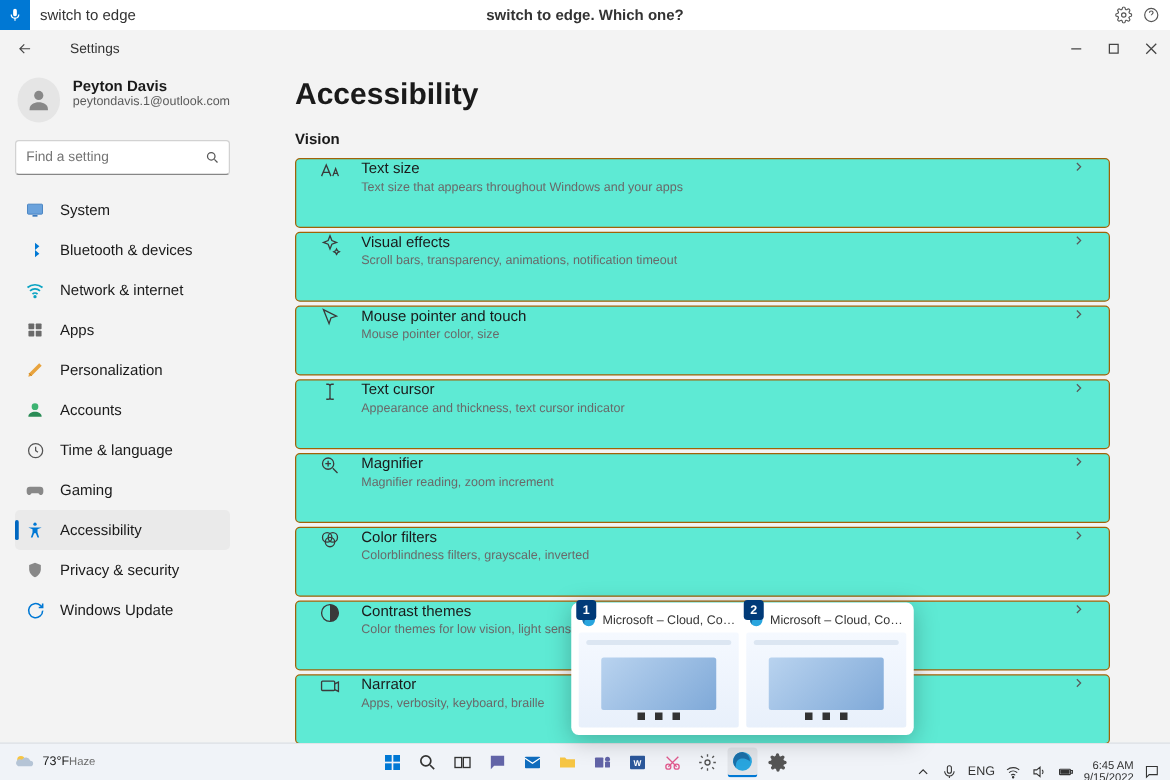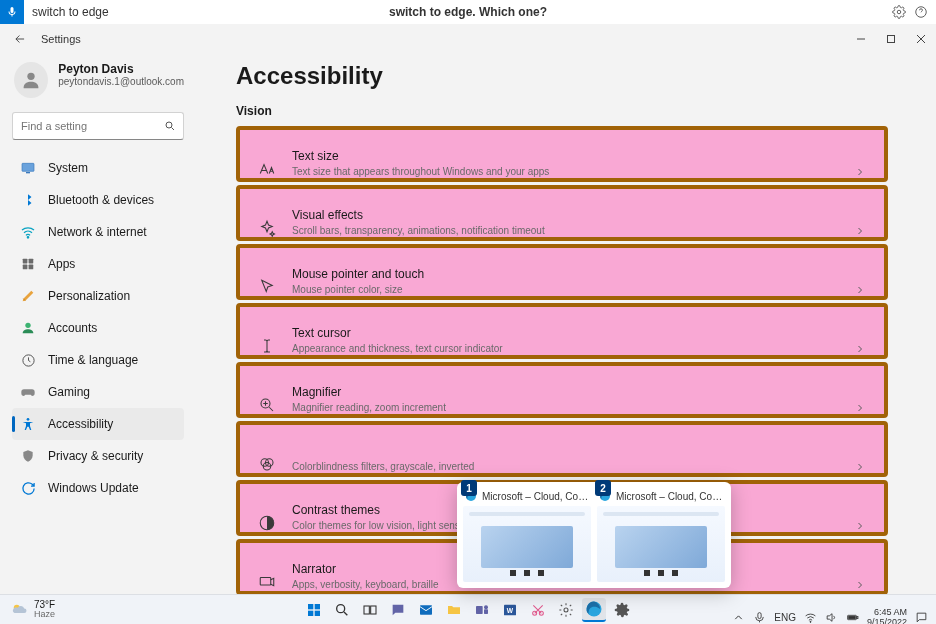--- a/index.html
+++ b/index.html
@@ -9,21 +9,21 @@
 .voice-bar { height: 24px; background: #fff; display: flex; align-items: center; position: relative; }
 .voice-btn { width: 24px; height: 24px; background: #0078d4; display: flex; align-items: center; justify-content: center; }
 .voice-text { font-size: 12px; color: #333; margin-left: 8px; }
 .voice-center { position: absolute; left: 50%; transform: translateX(-50%); font-size: 12px; font-weight: 600; color: #333; }
 .voice-right { position: absolute; right: 8px; display: flex; gap: 8px; }
 .voice-right svg { width: 14px; height: 14px; }
 
 
 .settings-header { height: 30px; display: flex; align-items: center; padding: 0 12px; position: relative; }
 .back-btn { width: 16px; height: 16px; display: flex; align-items: center; justify-content: center; cursor: pointer; }
-.settings-title { font-size: 11px; color: #333; margin-left: 13px; }
+.settings-title { font-size: 11px; color: #333; margin-left: 28px; }
 .window-controls { position: absolute; right: 0; top: 0; display: flex; }
 .window-controls > div { width: 30px; height: 30px; display: flex; align-items: center; justify-content: center; cursor: pointer; }
 
 
 .main { display: flex; height: calc(100% - 54px - 30px); }
 .sidebar { width: 196px; padding: 8px 12px 0 12px; }
 .profile { display: flex; align-items: flex-start; gap: 10px; margin-bottom: 14px; padding-left: 2px; }
 .avatar { width: 36px; height: 36px; border-radius: 50%; background: #e5e5e5; display: flex; align-items: center; justify-content: center; }
 .avatar svg { width: 22px; height: 22px; fill: #888; }
 .profile-name { font-size: 12px; font-weight: 600; color: #1a1a1a; }
@@ -34,21 +34,21 @@
 .nav-item { display: flex; align-items: center; height: 32px; padding-left: 8px; border-radius: 4px; cursor: pointer; font-size: 12px; color: #1a1a1a; gap: 12px; position: relative; }
 .nav-item.active { background: #eaeaea; }
 .nav-item.active::before { content: ""; position: absolute; left: 0; top: 8px; bottom: 8px; width: 3px; background: #0067c0; border-radius: 2px; }
 .nav-icon { width: 16px; height: 16px; display: flex; align-items: center; justify-content: center; }
 .nav-extra-indent { margin-left: -4px; }
 
 
 .content { flex: 1; padding: 8px 48px 0 40px; overflow-y: auto; }
 .page-title { font-size: 24px; font-weight: 600; color: #1a1a1a; margin-bottom: 14px; }
 .section-title { font-size: 12px; font-weight: 600; color: #1a1a1a; margin: 10px 0 8px 0; }
-.card { background: #f9a8d4; border: 4px solid #a16207; border-radius: 4px; height: 56px; margin-bottom: 3px; display: flex; align-items: flex-end; padding: 0 18px; cursor: pointer; }
+.card { background: #5eead4; border: 1px solid #a16207; border-radius: 4px; height: 56px; margin-bottom: 3px; display: flex; align-items: flex-start; padding: 0 18px; cursor: pointer; }
 .card-icon { width: 18px; height: 18px; margin-right: 16px; display: flex; align-items: center; justify-content: center; color: #3a3a3a; }
 .card-text { flex: 1; }
 .card-title { font-size: 12px; color: #1a1a1a; line-height: 1.3; }
 .card-desc { font-size: 10px; color: #696969; line-height: 1.3; }
 .chevron { color: #5a5a5a; }
 
 
 .preview { position: absolute; left: 457px; bottom: 36px; background: #fff; border-radius: 6px; box-shadow: 0 4px 20px rgba(0,0,0,0.25); padding: 6px; display: flex; gap: 6px; z-index: 20; }
 .preview-item { width: 128px; }
 .preview-header { display: flex; align-items: center; gap: 5px; padding: 2px 2px 4px 2px; }
@@ -59,21 +59,21 @@
 .preview-thumb::after { content:""; position:absolute; top:20px; left:18px; right:18px; bottom:14px; background: linear-gradient(135deg,#b9d3ef,#7fa9d8); border-radius:2px; }
 .thumb-bar { position:absolute; bottom:4px; left:0; right:0; height:8px; display:flex; justify-content:center; gap:8px; }
 .thumb-bar span { width:6px; height:6px; background:#333; display:block; }
 .badge { position: absolute; top: -8px; left: -2px; width: 16px; height: 16px; background: #003a78; color: #fff; border-radius: 3px; font-size: 10px; font-weight: 600; display: flex; align-items: center; justify-content: center; z-index: 21; }
 .preview-item { position: relative; }
 
 
 .taskbar { position: absolute; bottom: 0; left: 0; right: 0; height: 30px; background: #f0f3f8; border-top: 1px solid #dcdfe4; display: flex; align-items: center; }
 .tb-left { display: flex; align-items: center; padding-left: 10px; gap: 6px; }
 .weather-icon { width: 18px; height: 18px; }
-.weather-text { display:flex; flex-direction:column; line-height:1; }
+.weather-text { display:flex; flex-direction:row; line-height:1; }
 .weather-temp { font-size: 10px; color: #1a1a1a; }
 .weather-desc { font-size: 9px; color: #6a6a6a; }
 .tb-center { position: absolute; left: 50%; transform: translateX(-50%); display: flex; gap: 4px; }
 .tb-icon { width: 24px; height: 24px; display: flex; align-items: center; justify-content: center; cursor: pointer; border-radius: 3px; }
 .tb-icon.edge { background: rgba(0,0,0,0.06); border-bottom: 2px solid #0078d4; }
 .tb-right { margin-left: auto; display: flex; align-items: center; gap: 8px; padding-right: 8px; margin-top: 16px; }
 .tb-right svg { width: 13px; height: 13px; }
 .tb-lang { font-size: 10px; color: #333; }
 .tb-clock { display:flex; flex-direction:column; align-items:flex-end; line-height:1.1; font-size: 9px; color: #333; }
 </style>
@@ -331,20 +331,21 @@
 
     <div class="card">
       <div class="card-icon">
           <svg width="18" height="18" viewBox="0 0 24 24" fill="none" stroke="#3a3a3a" stroke-width="1.4">
             <circle cx="9" cy="10" r="5"></circle>
             <circle cx="15" cy="10" r="5"></circle>
             <circle cx="12" cy="15" r="5"></circle>
           </svg>
         </div>
       <div class="card-text">
+          <div class="card-title">Color filters</div>
           <div class="card-desc">Colorblindness filters, grayscale, inverted</div>
         </div>
       <svg class="chevron" width="12" height="12" viewBox="0 0 24 24" fill="none" stroke="currentColor" stroke-width="2">
           <path d="M9 6l6 6-6 6"></path>
         </svg>
     </div>
 
     <div class="card">
       <div class="card-icon">
           <svg width="18" height="18" viewBox="0 0 24 24" fill="#3a3a3a">

